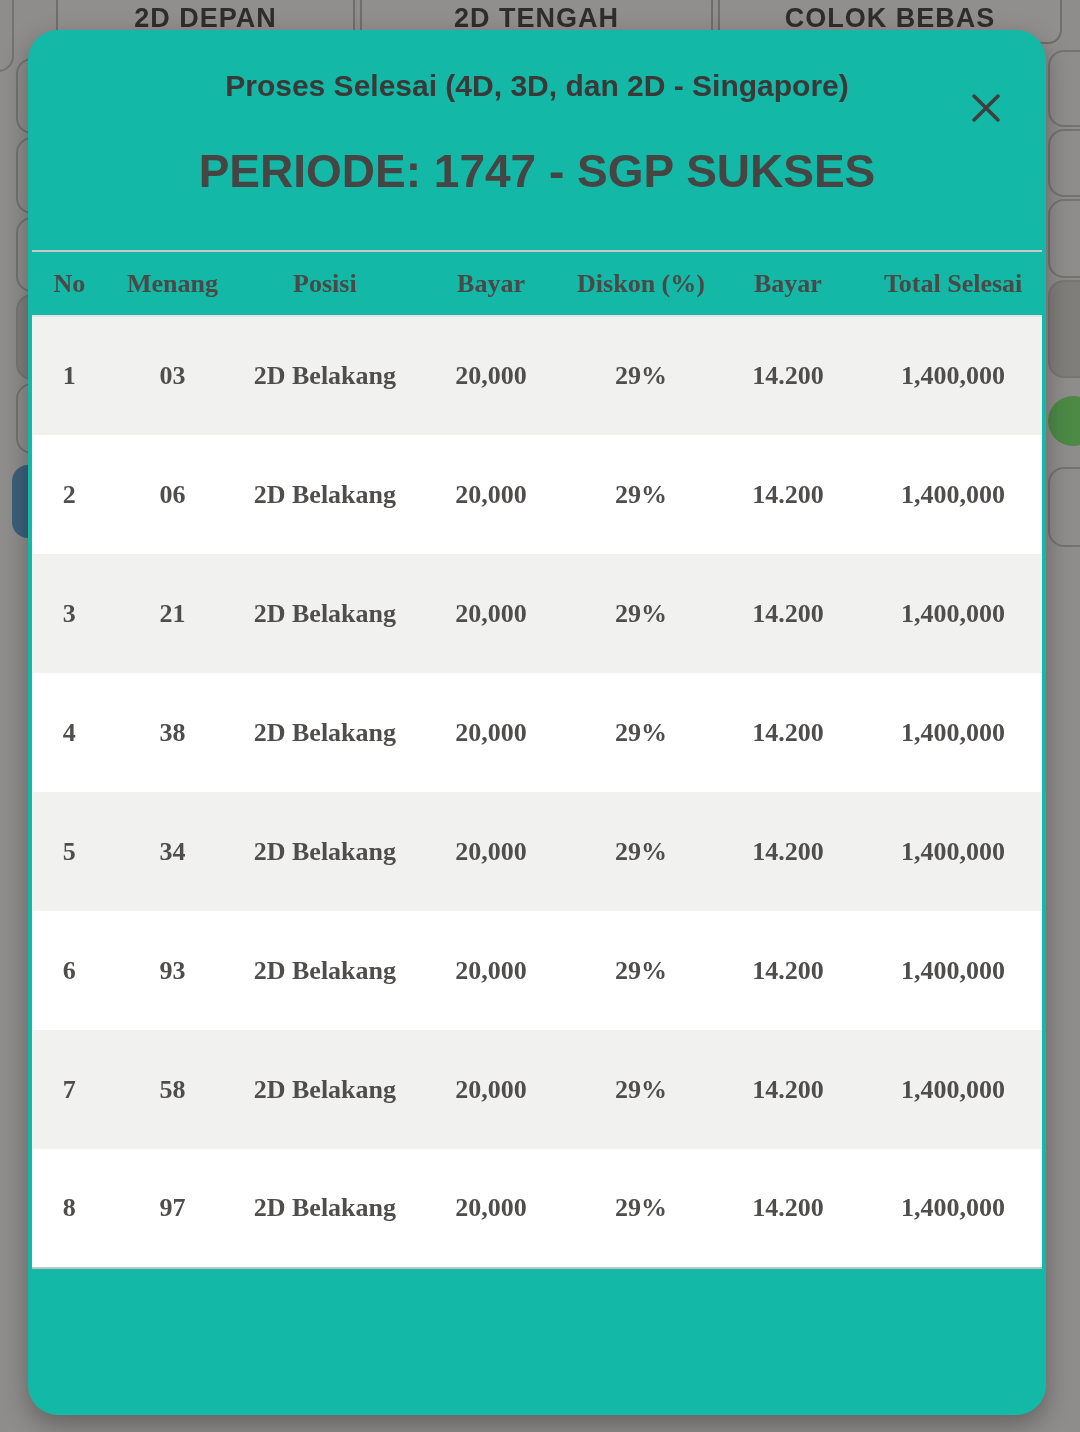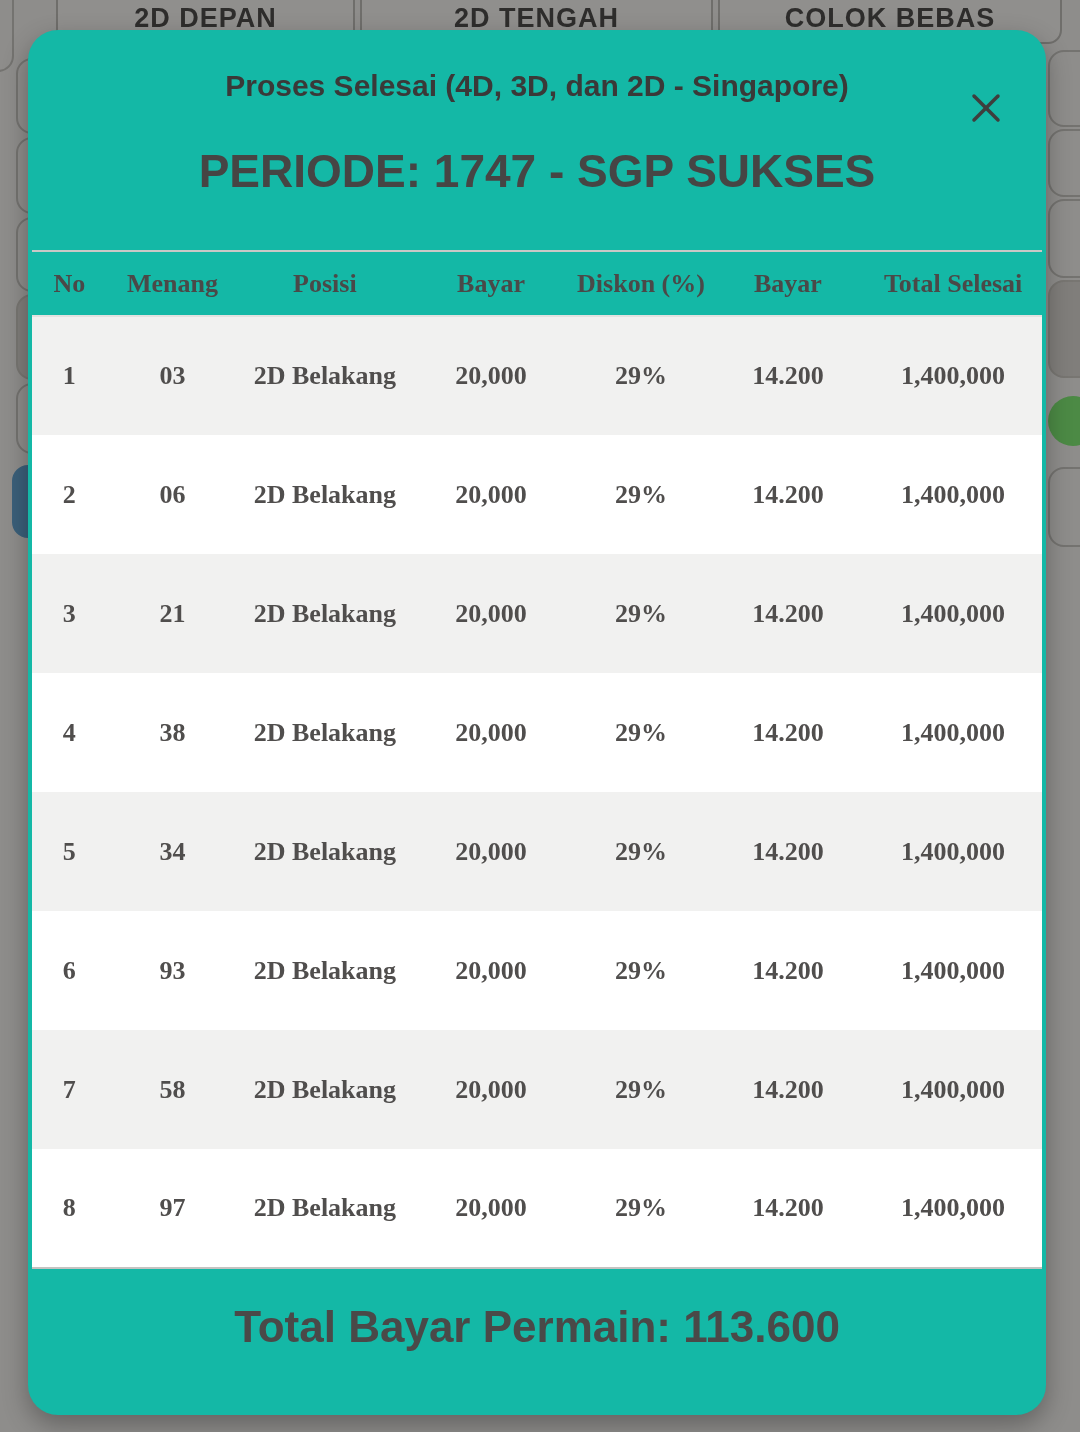--- a/index.html
+++ b/index.html
@@ -262,14 +262,13 @@
           <td>97</td>
           <td>2D Belakang</td>
           <td>20,000</td>
           <td>29%</td>
           <td>14.200</td>
           <td>1,400,000</td>
         </tr>
       </tbody>
   </table>
 
-  <div class="total-text">Total Bayar Permain: 113.600</div>
 </div>
 
 </body></html>

